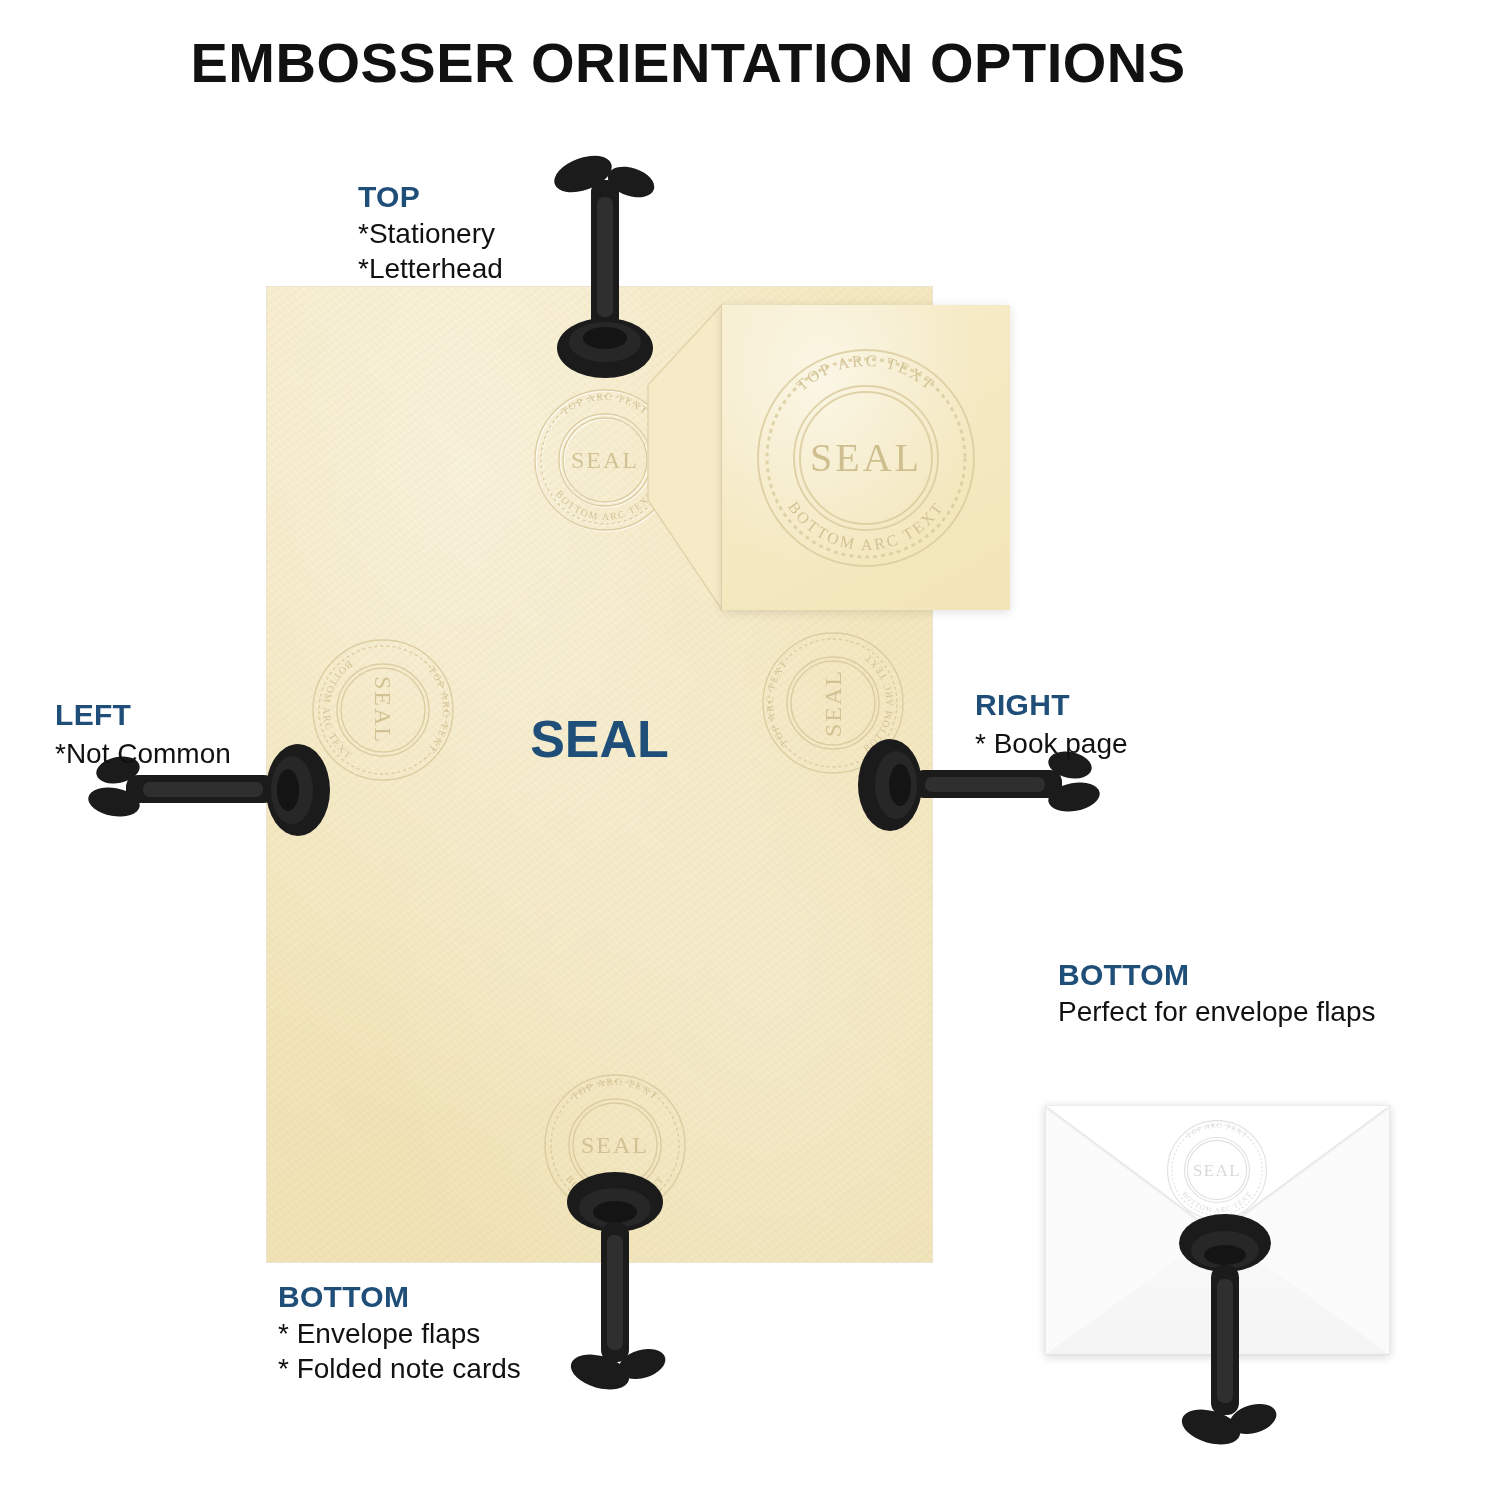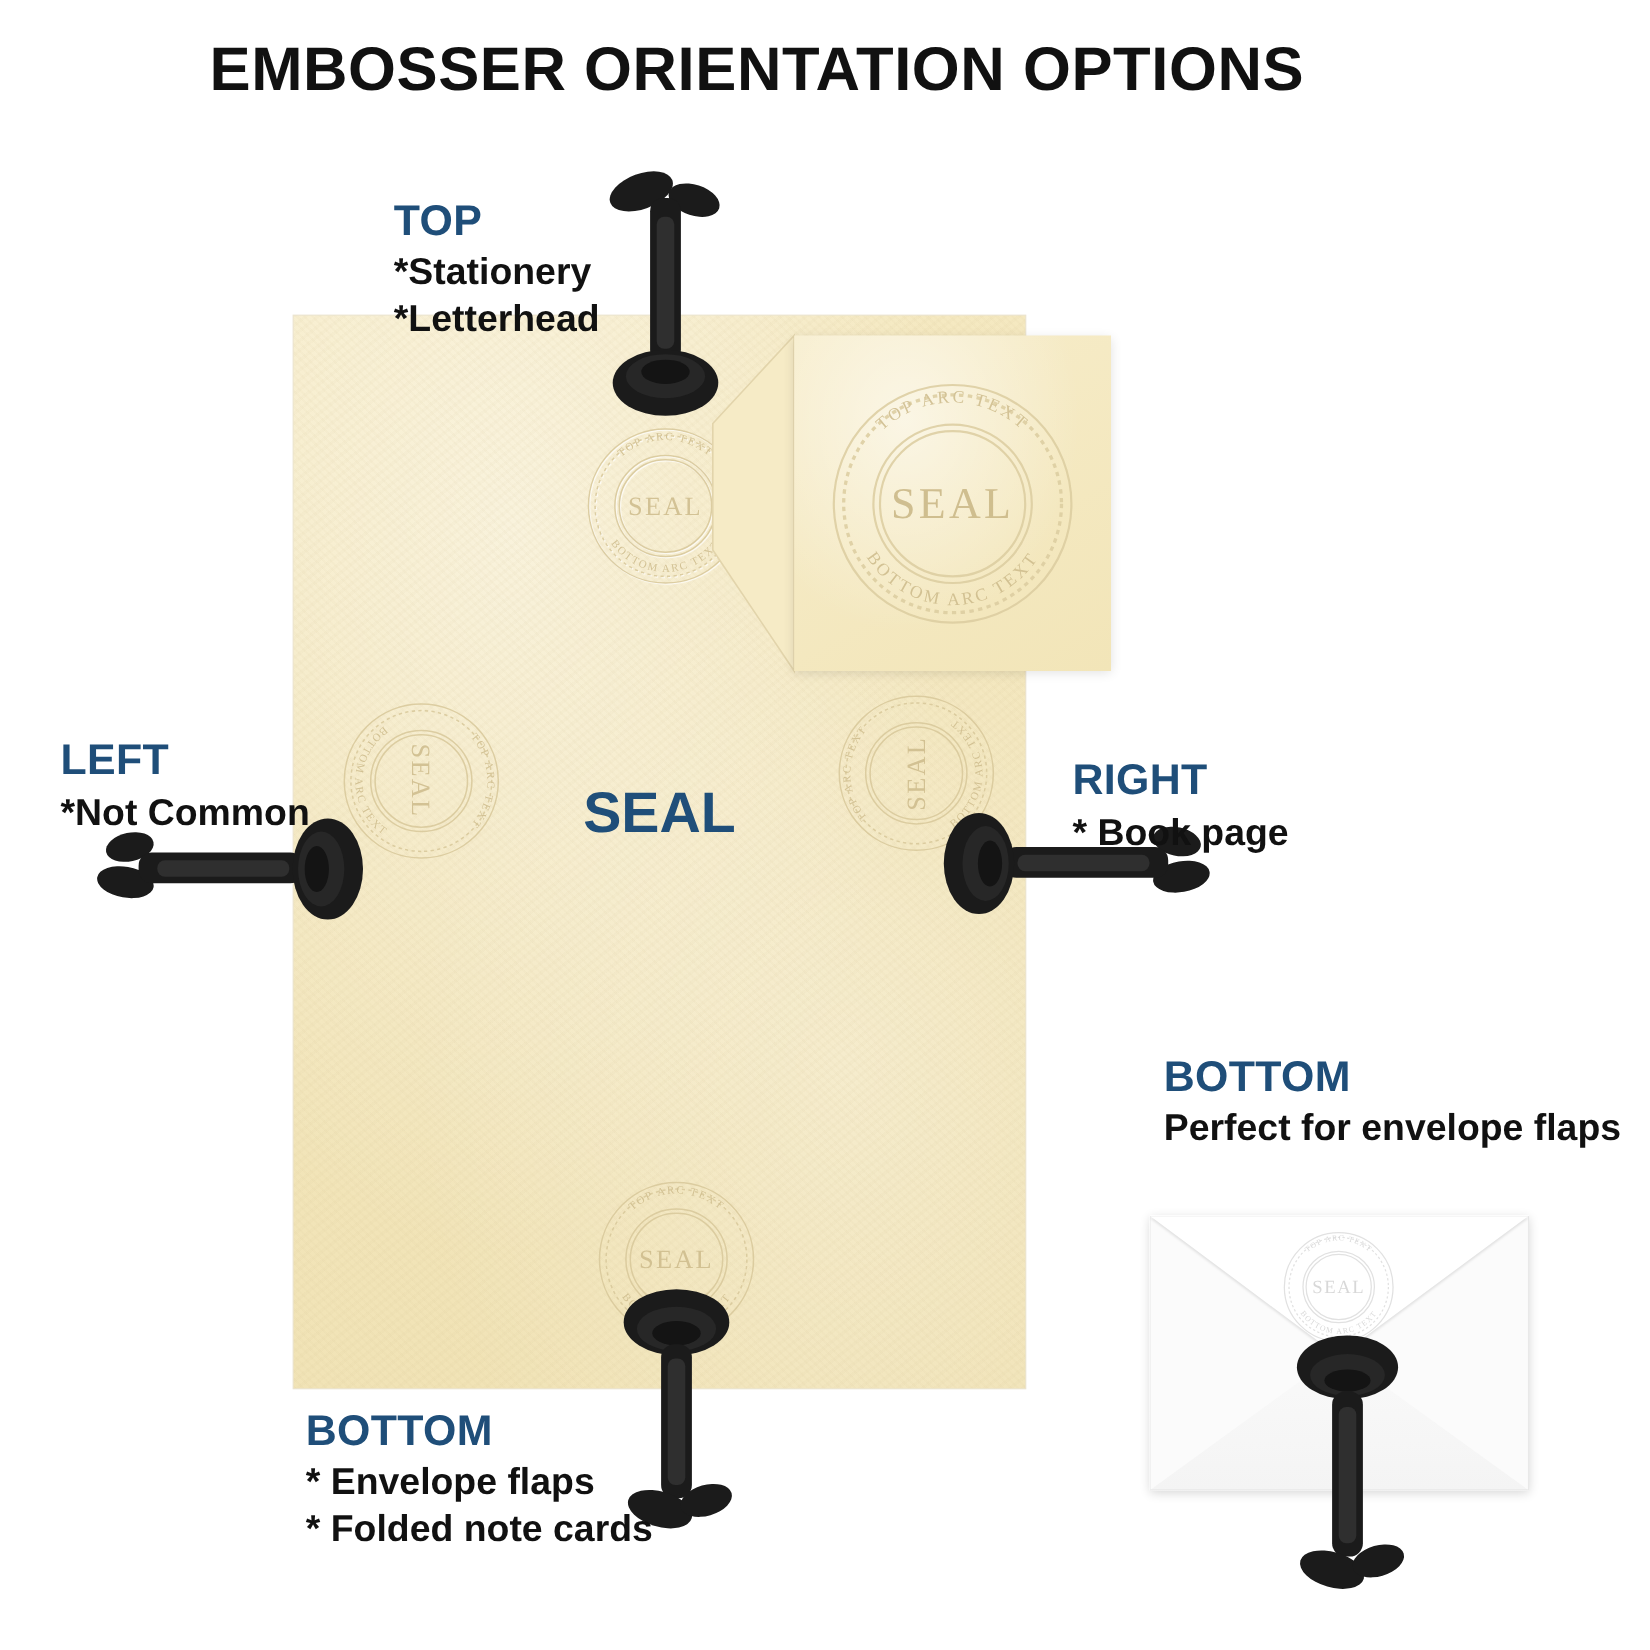--- a/index.html
+++ b/index.html
@@ -88,33 +88,33 @@
     left: 0; top: 0;
     width: 1500px; height: 1500px;
     pointer-events: none;
   }
 
   
   .label-block { position: absolute; }
   .label-head {
     color: #1f4e79;
     font-weight: bold;
-    font-size: 39px;
+    font-size: 30px;
     letter-spacing: 0.3px;
     margin-bottom: 2px;
   }
   .label-line {
     color: #111111;
-    font-weight: bold;
-    font-size: 34px;
+    font-weight: normal;
+    font-size: 28px;
     line-height: 1.25;
   }
 
   .lbl-top    { left: 358px; top: 180px; }
-  .lbl-left   { left: 55px;  top: 670px; }
+  .lbl-left   { left: 55px;  top: 698px; }
   .lbl-right  { left: 975px; top: 688px; }
   .lbl-bottom { left: 278px; top: 1280px; }
   .lbl-bottom2{ left: 1058px; top: 958px; }
   .lbl-right .label-head, .lbl-left .label-head { margin-bottom: 4px; }
 
   
   .envelope {
     position: absolute;
     left: 1045px;
     top: 1105px;

